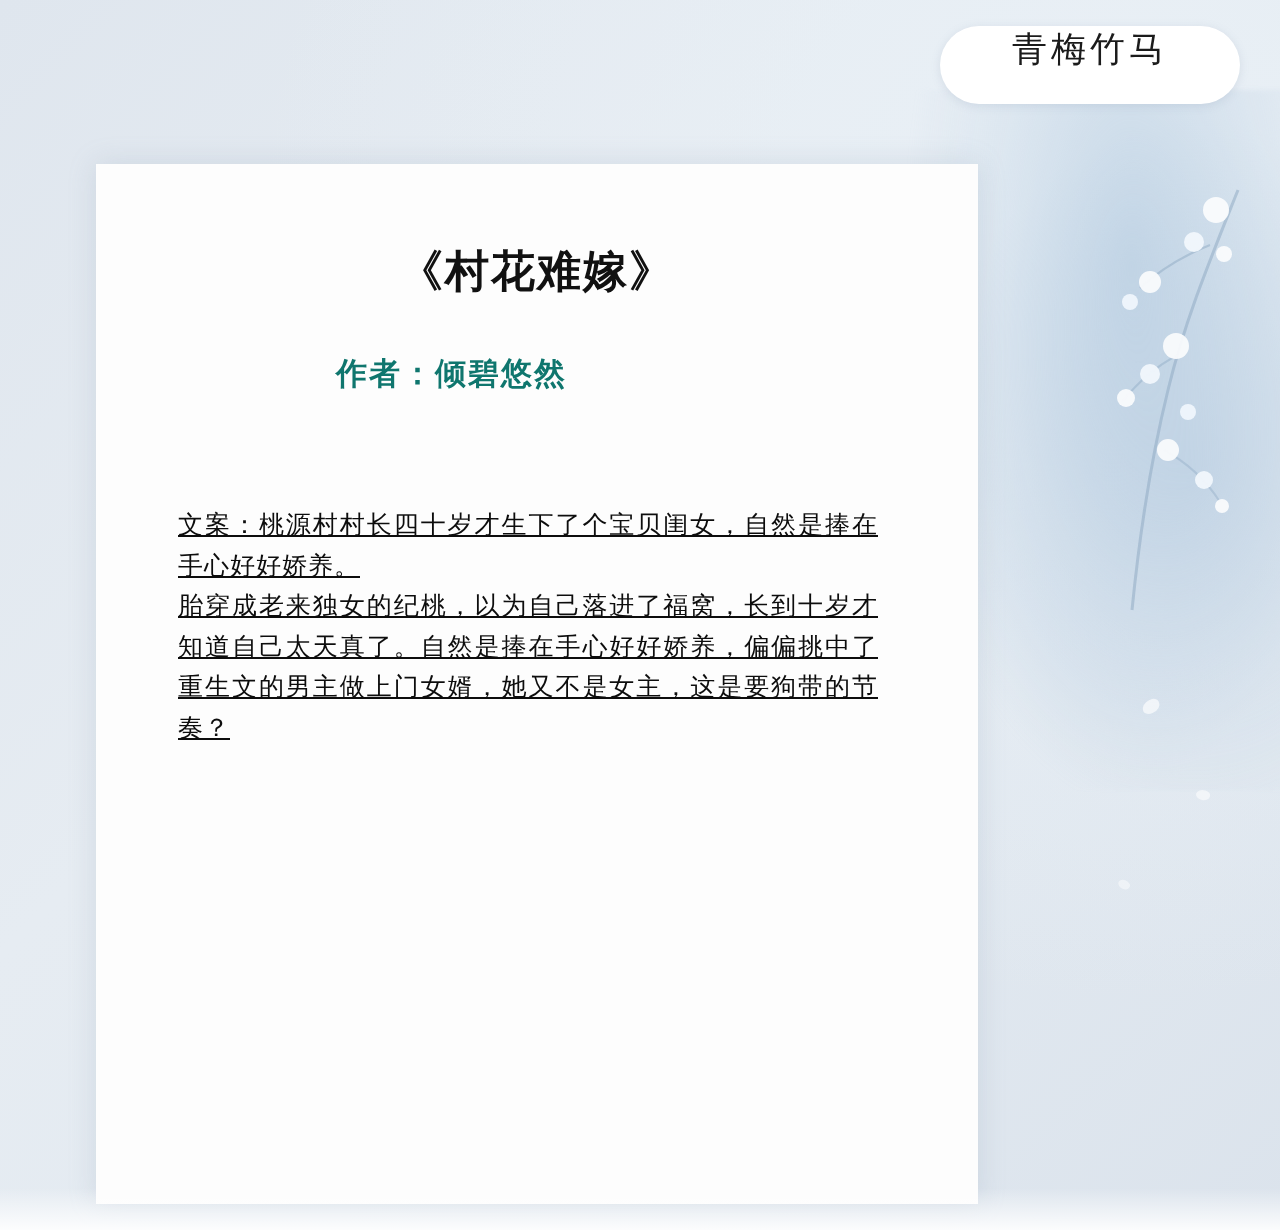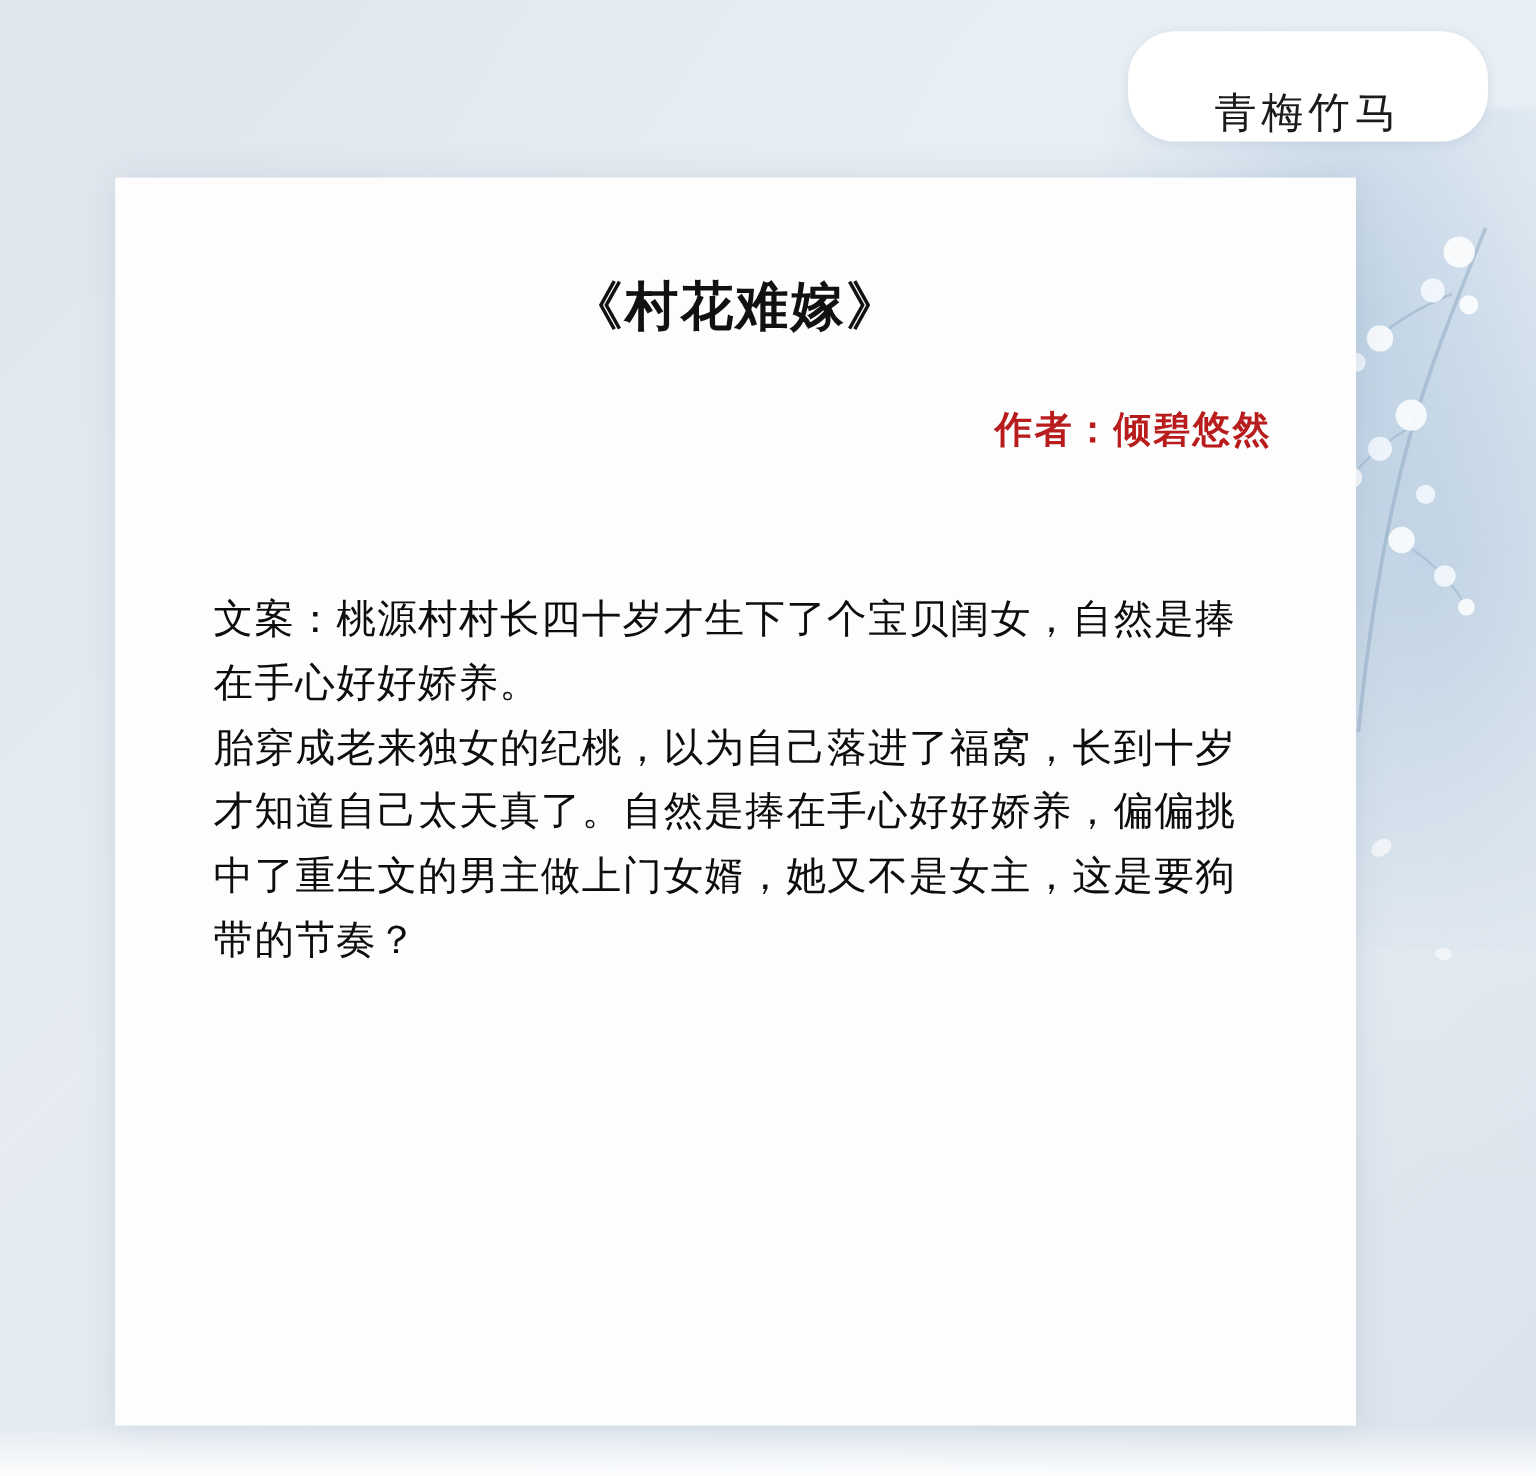--- a/index.html
+++ b/index.html
@@ -51,82 +51,83 @@
     border-radius: 60% 40% 55% 45%;
     pointer-events: none;
   }
 
   
   .tag {
     position: absolute;
     right: 40px;
     top: 26px;
     min-width: 300px;
-    height: 92px;
+    height: 78px;
     background: #ffffff;
     border-radius: 40px;
     box-shadow: 0 2px 10px rgba(120,140,165,0.18);
     display: flex;
-    align-items: flex-end;
+    align-items: flex-start;
     justify-content: center;
     padding: 0 46px;
     box-sizing: border-box;
   }
   .tag-text {
     font-family: "DejaVu Serif", serif;
     font-size: 35px;
     letter-spacing: 4px;
     color: #1b1b1b;
     white-space: nowrap;
   }
 
   
   .card {
     position: absolute;
     left: 96px;
-    top: 148px;
-    width: 1034px;
+    top: 164px;
+    width: 882px;
     height: 1040px;
     background: #fdfdfd;
     box-shadow: 0 0 26px rgba(130,150,175,0.22);
   }
   .card-inner {
     padding: 60px 70px 0 70px;
   }
 
   .title {
     text-align: center;
     font-family: "DejaVu Serif", serif;
     font-weight: 700;
     font-size: 44px;
     letter-spacing: 2px;
     color: #111111;
     margin: 18px 0 0 0;
   }
 
   .author {
-    text-align: right;
+    text-align: left;
     font-family: "DejaVu Serif", serif;
     font-weight: 700;
     font-size: 31px;
     letter-spacing: 2px;
-    color: #b91c1c;
+    color: #0f766e;
     margin: 52px 0 0 0;
     padding-left: 170px;
   }
 
   .body-text {
     margin: 110px 0 0 0;
     padding: 0 30px 0 12px;
     font-family: "DejaVu Serif", serif;
-    font-size: 33px;
+    font-size: 25px;
     line-height: 1.62;
     letter-spacing: 1px;
     color: #0d0d0d;
     text-align: justify;
+    text-decoration: underline;
   }
   .body-text p {
     margin: 0;
   }
 
   .bottom-fade {
     position: absolute;
     left: 0;
     bottom: 0;
     width: 1280px;

